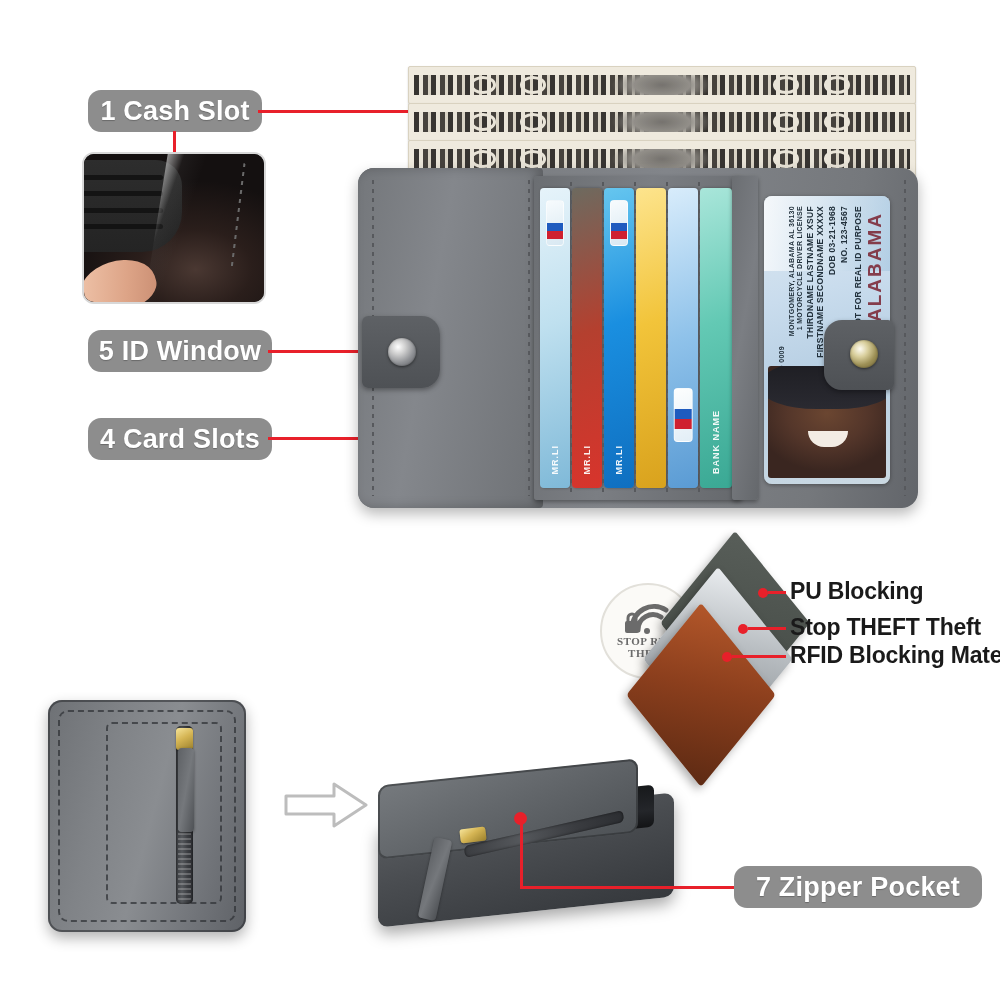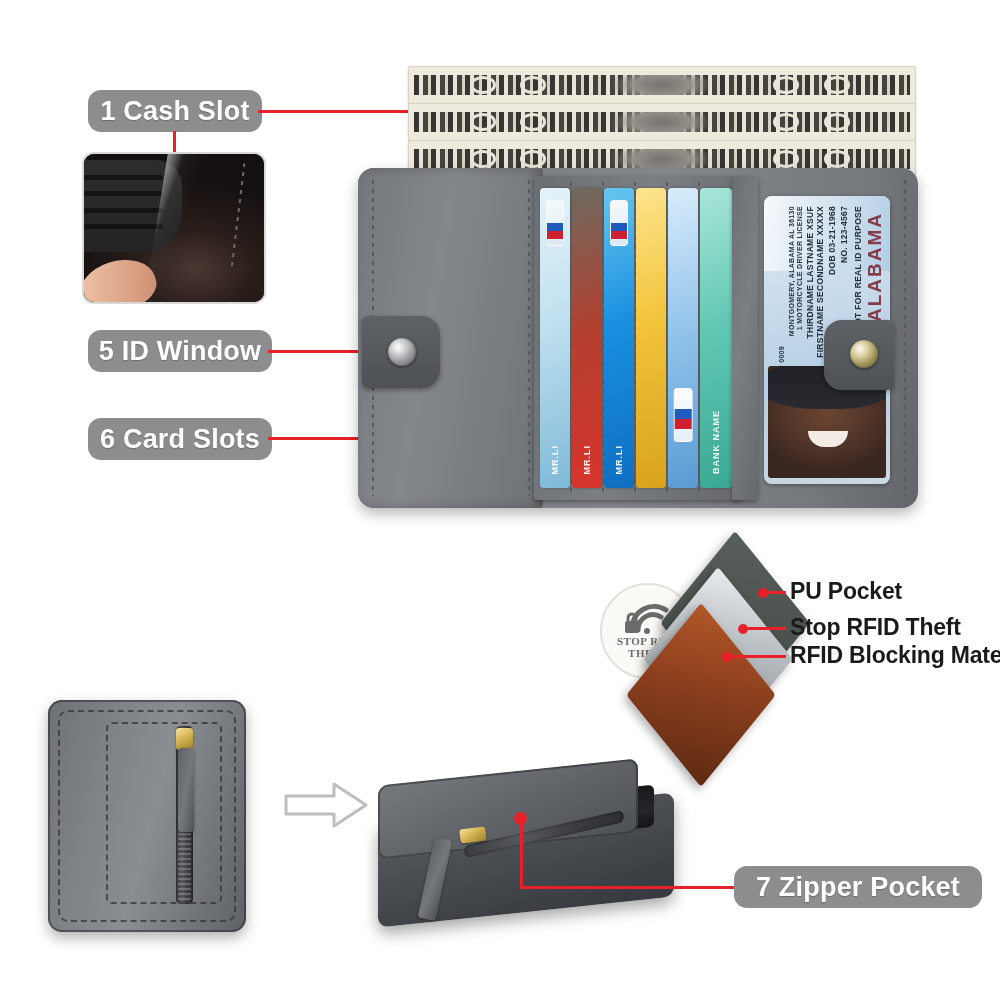--- a/index.html
+++ b/index.html
@@ -294,21 +294,21 @@
     <div class="inset-finger"></div>
   </div>
 
   <div class="pill pill-lg" style="left:88px; top:330px; width:184px;">
     <span>5 ID Window</span>
   </div>
   <div class="hline" style="left:268px; top:350px; width:622px;"></div>
   <div class="dot" style="left:802px; top:344px;"></div>
 
   <div class="pill pill-lg" style="left:88px; top:418px; width:184px;">
-    <span>6 Card Slots</span>
+    <span>4 Card Slots</span>
   </div>
   <div class="hline" style="left:268px; top:437px; width:310px;"></div>
   <div class="dot" style="left:570px; top:431px;"></div>
 
   <div class="bills" style="left:408px; top:66px; width:508px; height:112px;">
     <div class="bill" style="top:0; height:38px;">
       <div class="bill-print"></div>
       <div class="bill-oval" style="left:12%"></div>
       <div class="bill-oval" style="left:22%"></div>
       <div class="bill-oval" style="left:72%"></div>
@@ -429,27 +429,27 @@
     </div>
   </div>
 
   <div class="layer layer-pu" style="left:676px; top:564px;"></div>
   <div class="layer layer-stop" style="left:659px; top:600px;"></div>
   <div class="layer layer-block" style="left:642px; top:636px;"></div>
 
   <div class="dot dot-sm" style="left:758px; top:588px;"></div>
   <div class="hline" style="left:768px; top:591px; width:18px;"></div>
   <div class="plain-label" style="left:790px; top:578px;">
-    <span>PU Pocket</span>
+    <span>PU Blocking</span>
   </div>
 
   <div class="dot dot-sm" style="left:738px; top:624px;"></div>
   <div class="hline" style="left:748px; top:627px; width:38px;"></div>
   <div class="plain-label" style="left:790px; top:614px;">
-    <span>Stop RFID Theft</span>
+    <span>Stop THEFT Theft</span>
   </div>
 
   <div class="dot dot-sm" style="left:722px; top:652px;"></div>
   <div class="hline" style="left:732px; top:655px; width:54px;"></div>
   <div class="plain-label" style="left:790px; top:642px;">
     <span>RFID Blocking Material</span>
   </div>
 
   <div style="position:absolute; left:48px; top:700px; width:198px; height:232px;">
     <div class="cw-body"></div>

